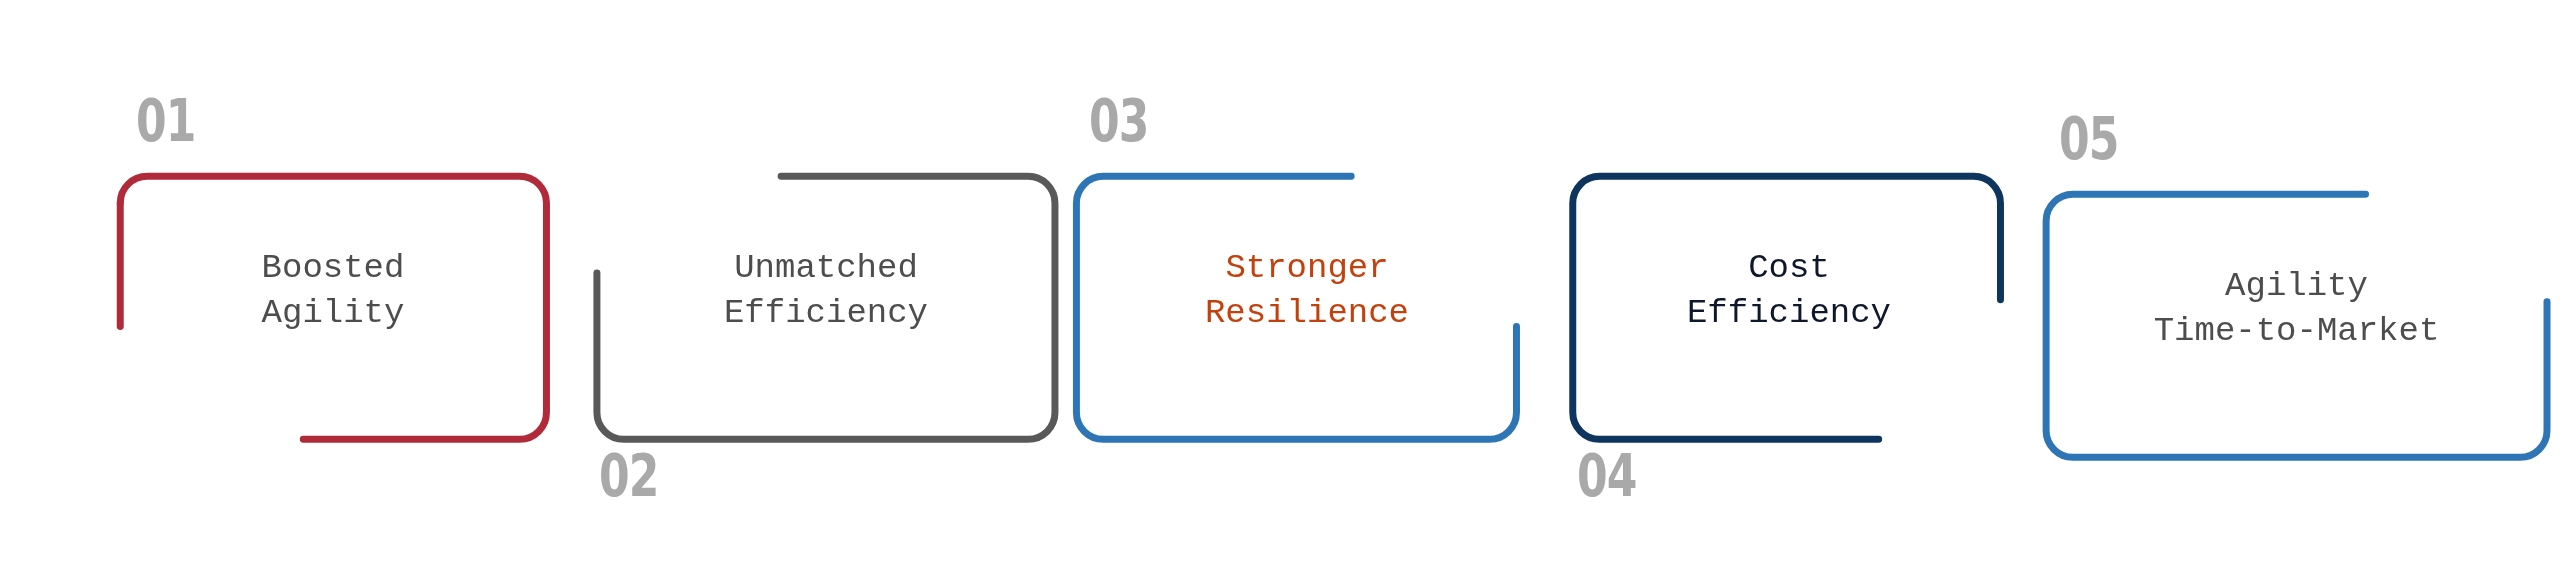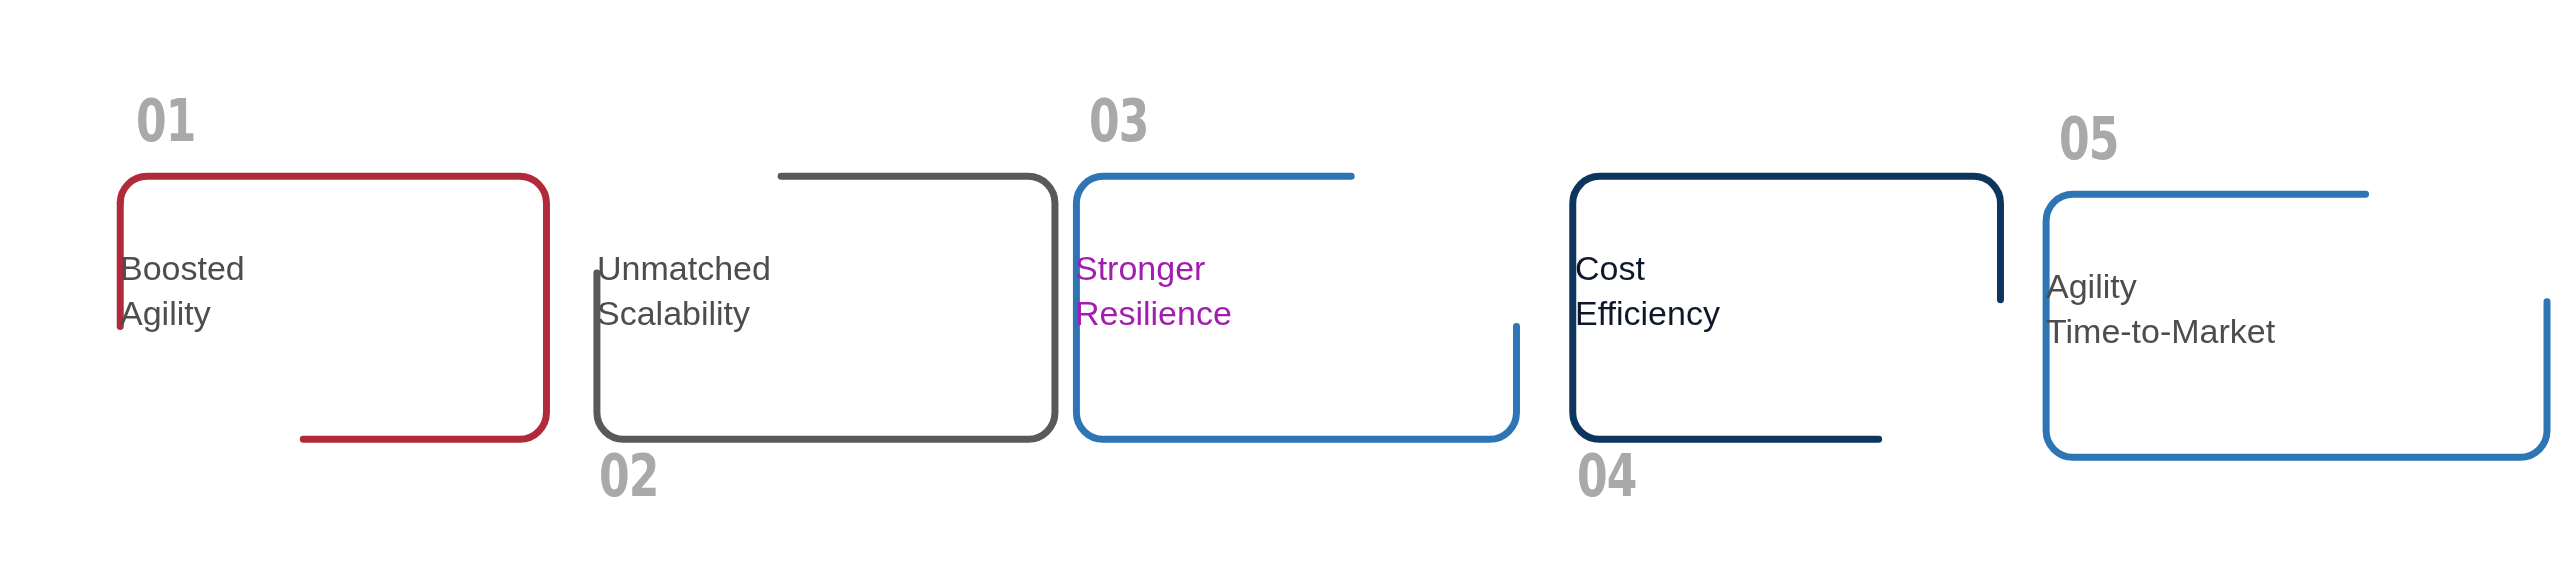--- a/index.html
+++ b/index.html
@@ -44,24 +44,25 @@
     color: #a9a9a9;
     transform: scaleX(0.76);
     transform-origin: left top;
     white-space: nowrap;
     user-select: none;
   }
 
   .card-label {
     position: absolute;
     color: #4d4d4d;
-    font-family: Liberation Sans, sans-serif;
+    font-family: Liberation Mono, monospace;
     font-weight: 400;
     font-size: 34px;
     line-height: 1.32;
+    text-align: center;
     white-space: pre-line;
     user-select: none;
   }
 </style>
 </head>
 <body>
 
 <div id="stage" style="width: 2576px; height: 545px; background: rgb(255, 255, 255);">
 
   <div class="card" style="left:0px; width:569px;">
@@ -85,35 +86,35 @@
     <span class="card-num" style="left: 29.5px; top: 447px; color: rgb(169, 169, 169);">02</span>
 
     <svg class="card-svg" width="494" height="585" viewBox="0 0 920 1089">
 
       <path d="M 395 328 L 855 328 A 50 50 0 0 1 905 378
                L 905 768 A 50 50 0 0 1 855 818 L 102 818
                A 50 50 0 0 1 52 768 L 52 508" fill="none" stroke="#595959" stroke-width="13" stroke-linecap="round" stroke-linejoin="round"></path>
     </svg>
 
     <div class="card-label" style="left: 28px; top: 246px; width: 458px; color: rgb(77, 77, 77);">Unmatched
-Scalability</div>
+Efficiency</div>
   </div>
 
   <div class="card" style="left:1063px; width:483px;">
 
     <span class="card-num" style="left: 26px; top: 92px; color: rgb(169, 169, 169);">03</span>
 
     <svg class="card-svg" width="483" height="585" viewBox="0 0 900 1089">
 
       <path d="M 537 328 L 75 328 A 50 50 0 0 0 25 378
                L 25 768 A 50 50 0 0 0 75 818 L 795 818
                A 50 50 0 0 0 845 768 L 845 608" fill="none" stroke="#2e75b6" stroke-width="13" stroke-linecap="round" stroke-linejoin="round"></path>
     </svg>
 
-    <div class="card-label" style="left: 12px; top: 246px; width: 440px; color: #a21caf;">Stronger
+    <div class="card-label" style="left: 24px; top: 246px; width: 440px; color: #c2410c;">Stronger
 Resilience</div>
   </div>
 
   <div class="card" style="left:1547px; width:483px;">
 
     <span class="card-num" style="left: 29.5px; top: 447px; color: rgb(169, 169, 169);">04</span>
 
     <svg class="card-svg" width="483" height="585" viewBox="0 0 900 1089">
 
       <path d="M 845 558 L 845 378 A 50 50 0 0 0 795 328

